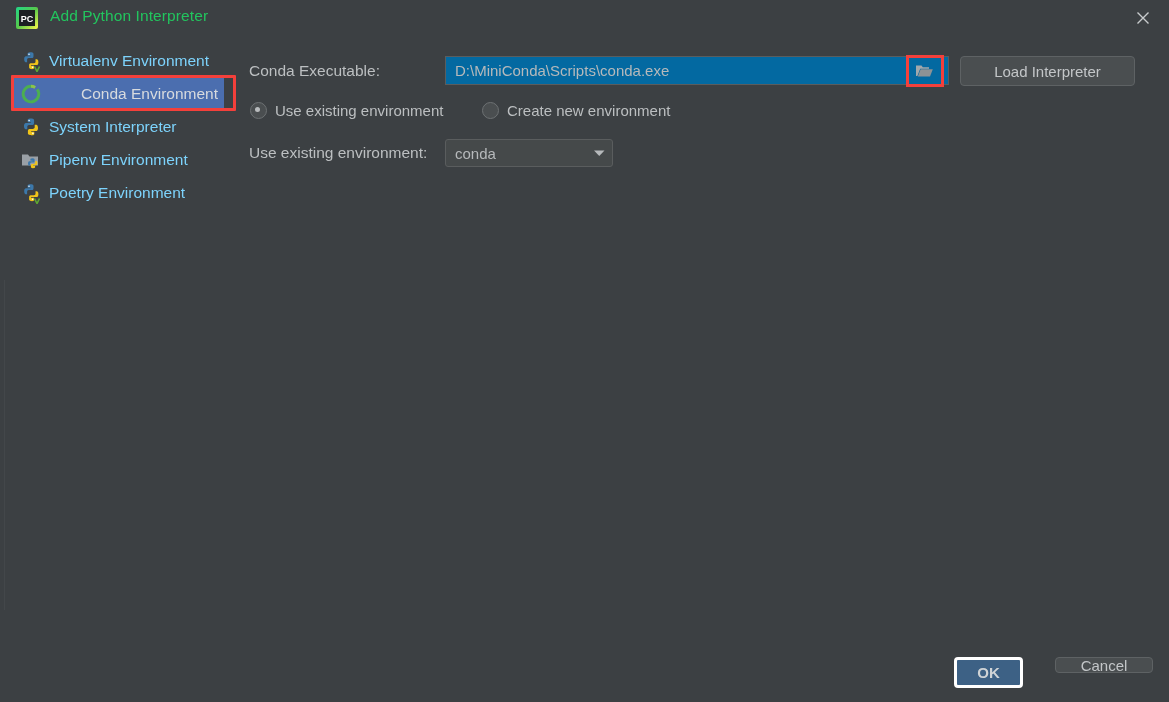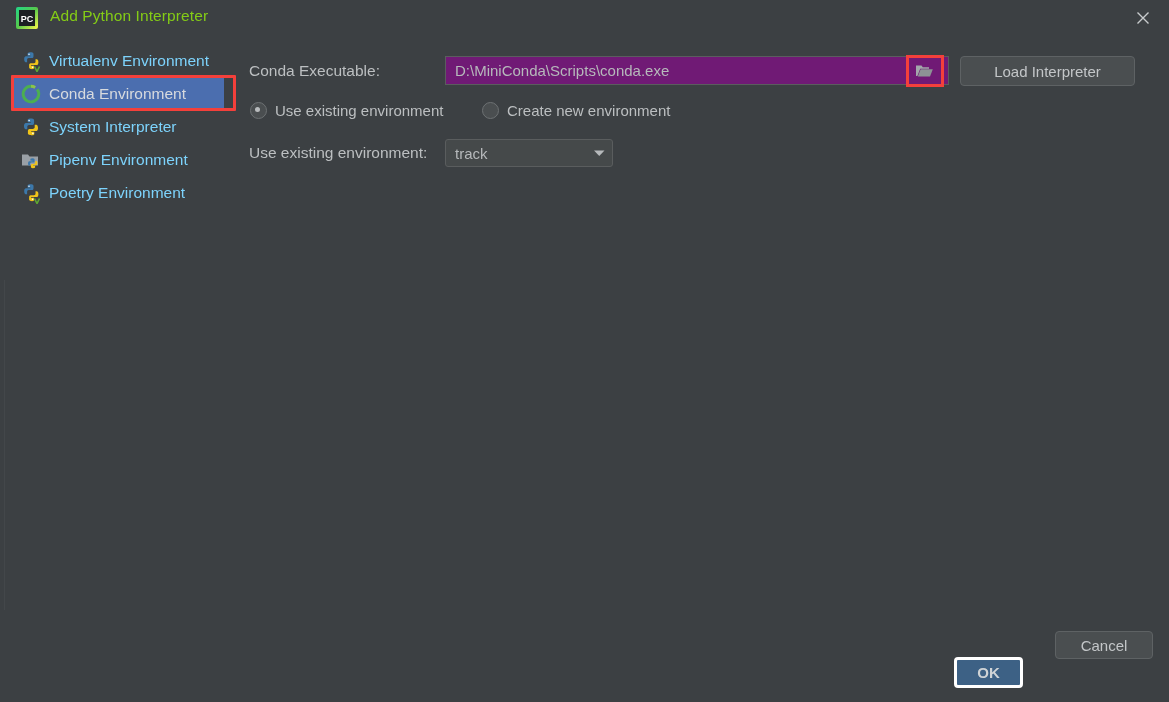--- a/index.html
+++ b/index.html
@@ -26,21 +26,21 @@
   }
   .app-icon {
     position: absolute;
     left: 14px; top: 5px;
     width: 26px; height: 26px;
   }
   .title-text {
     position: absolute;
     left: 50px; top: 7px;
     font-size: 15.5px;
-    color: #84cc16;
+    color: #22c55e;
     letter-spacing: .1px;
   }
   .close-btn {
     position: absolute;
     right: 6px; top: 2px;
     width: 40px; height: 32px;
     display: flex;
     align-items: center;
     justify-content: center;
     cursor: default;
@@ -84,20 +84,21 @@
     font-size: 15.5px;
     color: #7dd3fc;
     white-space: nowrap;
   }
   .side-item.selected {
     background: #4b6eaf;
     margin-left: 14px;
     margin-right: 16px;
     padding-left: 6px;
     border-radius: 1px;
+    gap: 32px;
   }
   .side-item.selected .lbl { color: #d7dade; }
   .redbox-row {
     position: absolute;
     left: 11px;
     top: 75px;
     width: 225px;
     height: 36px;
     border: 3px solid #f4403b;
     box-sizing: border-box;
@@ -112,21 +113,21 @@
     color: #bcbfc1;
     white-space: nowrap;
   }
   #lbl-conda-exec { left: 249px; top: 62px; }
   #lbl-use-existing-env { left: 249px; top: 144px; }
 
   .path-field {
     position: absolute;
     left: 445px; top: 56px;
     width: 504px; height: 29px;
-    background: #701a75;
+    background: #0369a1;
     border: 1px solid #5a5d5e;
     box-sizing: border-box;
     display: flex;
     align-items: center;
     padding-left: 9px;
     font-size: 15px;
     color: #b6b9bb;
     white-space: nowrap;
     overflow: hidden;
   }
@@ -170,22 +171,22 @@
   }
   #btn-ok {
     left: 954px; top: 657px;
     width: 69px; height: 31px;
     background: #3d6185;
     border: 3px solid #ffffff;
     color: #cfd3d6;
     font-weight: bold;
   }
   #btn-cancel {
-    left: 1055px; top: 631px;
-    width: 98px; height: 28px;
+    left: 1055px; top: 657px;
+    width: 98px; height: 16px;
   }
 
   
   .radio-row {
     position: absolute;
     top: 102px;
     display: flex;
     align-items: center;
     cursor: default;
   }
@@ -354,21 +355,21 @@
 </div>
 
 <div class="radio-row" id="radio-create-new">
   <span class="radio-mark"></span>
   <span class="lbl">Create new environment</span>
 </div>
 
 <div class="form-label" id="lbl-use-existing-env">Use existing environment:</div>
 
 <div class="combo">
-  <span class="val">track</span>
+  <span class="val">conda</span>
   <span class="arrow">
     <svg width="13" height="8" viewBox="0 0 13 8">
       <path d="M1 1.5 L11.5 1.5 L6.25 7z" fill="#b6b9bb"></path>
     </svg>
   </span>
 </div>
 
 <div class="btn" id="btn-ok">OK</div>
 <div class="btn" id="btn-cancel">Cancel</div>
 

